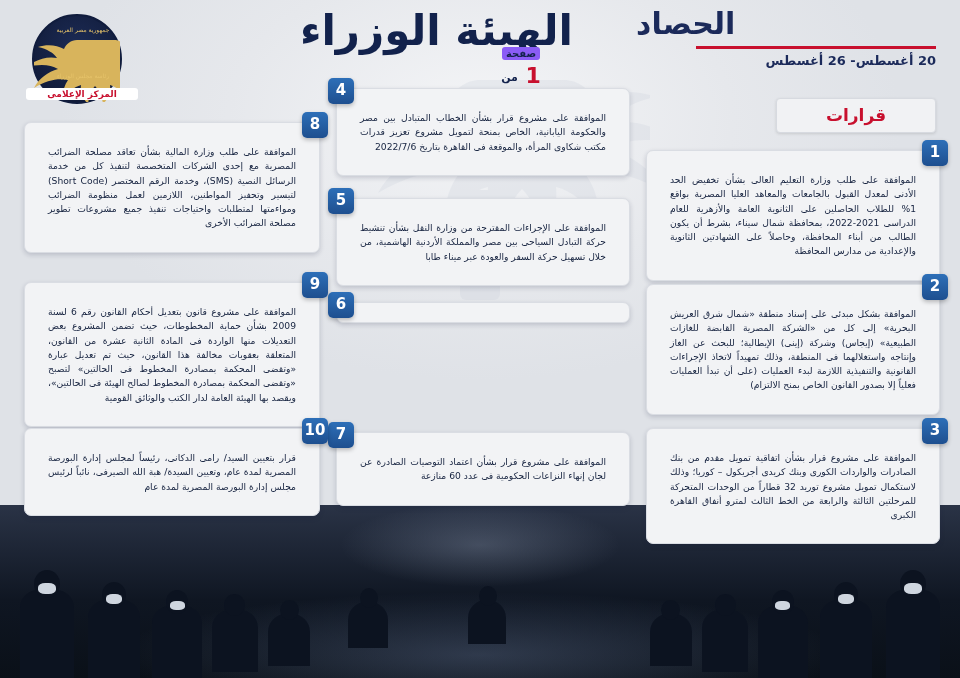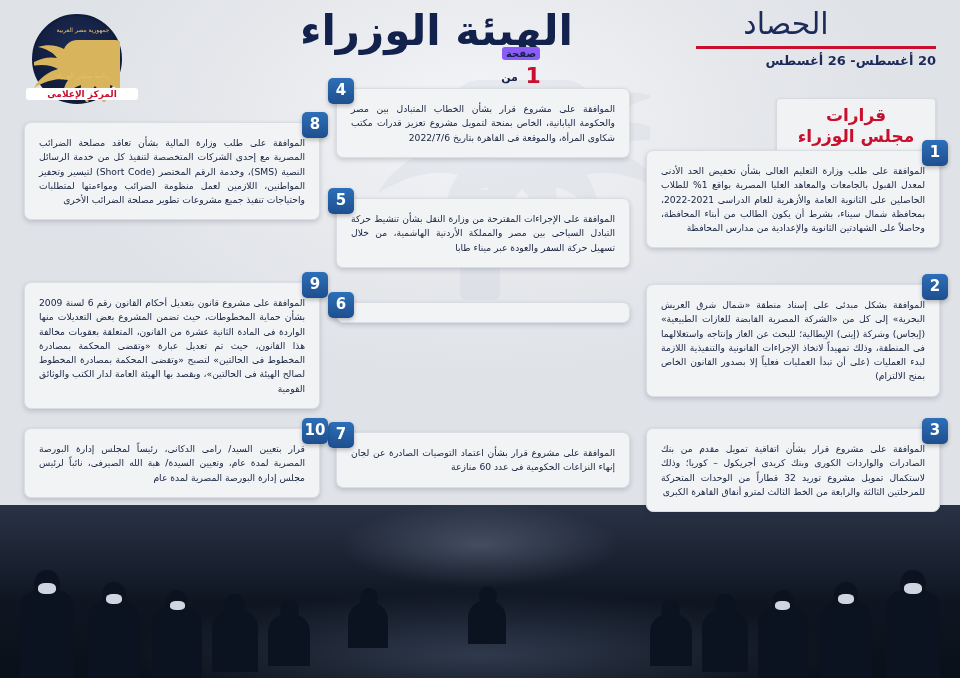--- a/index.html
+++ b/index.html
@@ -35,21 +35,21 @@
   }
   .person{position:absolute;bottom:0;background:#0c1320;border-radius:18px 18px 0 0;}
   .head{position:absolute;border-radius:50%;background:#0c1320;}
   .mask{position:absolute;border-radius:40%;background:#cfd6df;}
 
   
   .header-right{
     position:absolute;right:24px;top:8px;width:300px;text-align:left;direction:rtl;
   }
   .h-title{
-    font-weight:normal;color:#1b2a5a;line-height:1.05;text-align:center;
+    font-weight:bold;color:#1b2a5a;line-height:1.05;text-align:left;
   }
   .h-title .l1{font-size:30px;display:block;}
   .h-title .l2{font-size:30px;display:block;}
   .h-rule{
     margin:6px 0 4px auto;width:240px;height:3px;background:#c8102e;
   }
   .h-date{font-size:13px;color:#1b2a5a;font-weight:bold;text-align:right;}
 
   .main-title{
     position:absolute;right:330px;top:6px;width:330px;text-align:left;
@@ -93,21 +93,21 @@
   }
 
   
   .card{
     position:absolute;background:#f2f3f5;border:1px solid #dadde3;border-radius:7px;
     box-shadow:0 2px 5px rgba(20,30,60,.18);
     padding:10px 11px 9px 11px;
     font-size:9.2px;line-height:1.55;color:#15223f;text-align:justify;
     direction:rtl;
   }
-  .card p{margin:3px;}
+  .card p{margin:12px;}
   .num{
     position:absolute;width:26px;height:26px;border-radius:5px;
     background:linear-gradient(#2d6fb8,#1e4f8f);
     color:#fff;font-weight:bold;font-size:15px;
     display:flex;align-items:center;justify-content:center;
     box-shadow:0 2px 4px rgba(0,0,0,.25);
   }
   .num.right{right:-9px;top:-11px;}
   .num.left{left:-9px;top:-11px;}
 
@@ -200,21 +200,20 @@
   <div class="header-right">
     <div class="h-title">
       <span class="l1">الحصاد</span>
     </div>
     <div class="h-rule"></div>
     <div class="h-date">20 أغسطس- 26 أغسطس</div>
   </div>
 
   <div class="sec-box">
     <div>قرارات</div>
-    <div>مجلس الوزراء</div>
   </div>
 
   <div class="page-badge">
     <div class="lbl">صفحة</div>
     <div class="nums">
       <span>1</span>
       <span class="of">من</span>
       <span>5</span>
     </div>
   </div>

